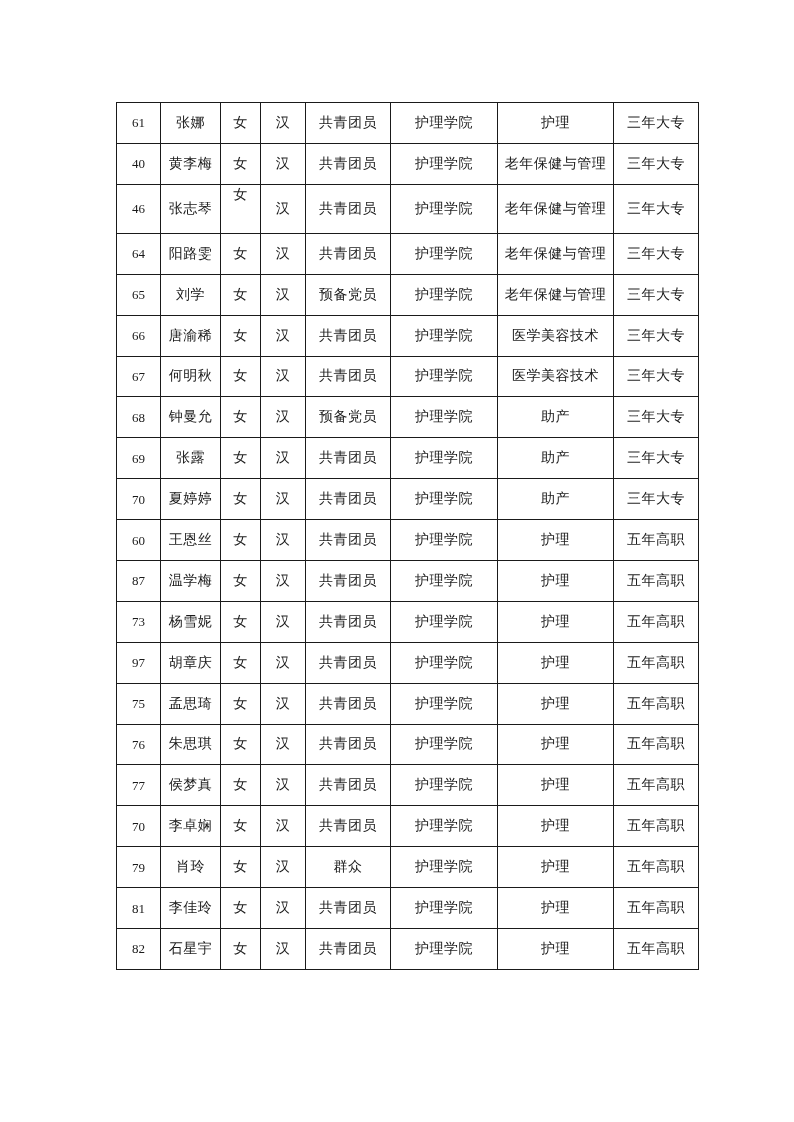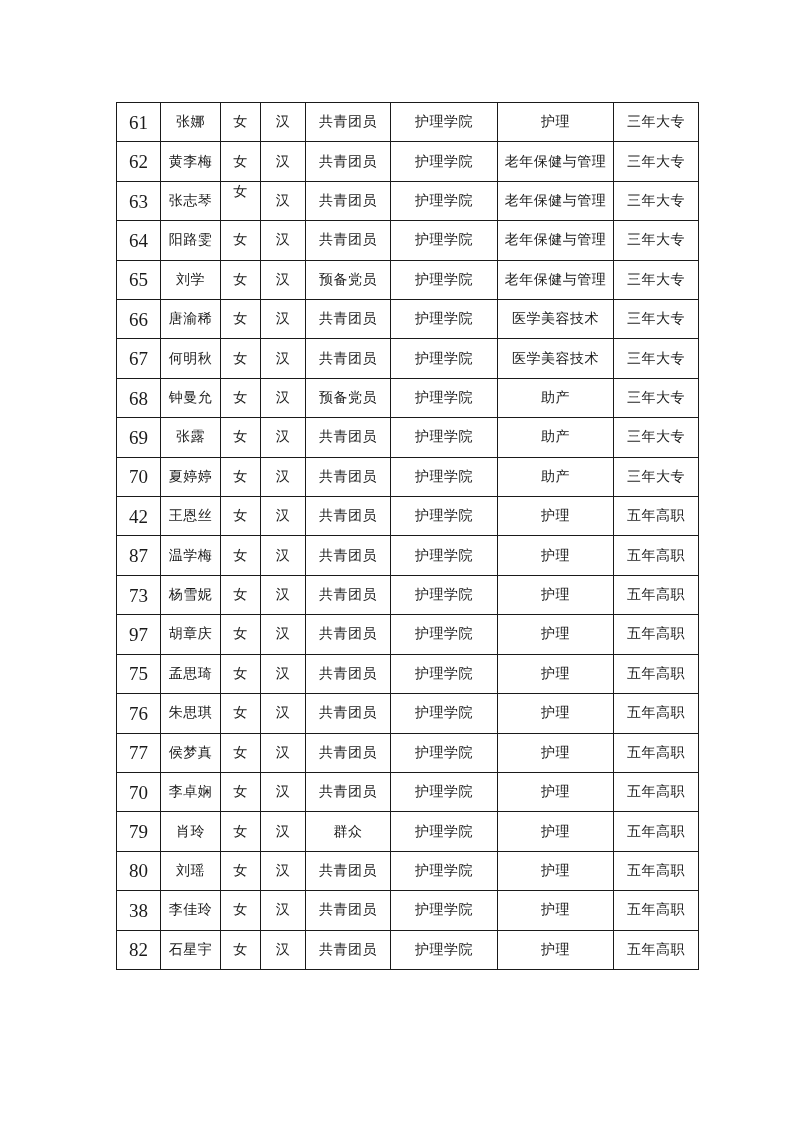--- a/index.html
+++ b/index.html
@@ -30,21 +30,21 @@
     text-align: center;
     vertical-align: middle;
     font-size: 14px;
     line-height: 1;
     padding: 0;
     overflow: hidden;
     white-space: nowrap;
     letter-spacing: 0.5px;
   }
   table.roster td.num {
-    font-size: 19px;
+    font-size: 13px;
     letter-spacing: 0;
   }
   table.roster td.valign-top {
     vertical-align: top;
   }
   table.roster td.valign-top span {
     display: inline-block;
     padding-top: 3px;
   }
 </style>
@@ -68,31 +68,31 @@
           <td class="num">61</td>
           <td>张娜</td>
           <td>女</td>
           <td>汉</td>
           <td>共青团员</td>
           <td>护理学院</td>
           <td>护理</td>
           <td>三年大专</td>
         </tr>
         <tr>
-          <td class="num">62</td>
+          <td class="num">40</td>
           <td>黄李梅</td>
           <td>女</td>
           <td>汉</td>
           <td>共青团员</td>
           <td>护理学院</td>
           <td>老年保健与管理</td>
           <td>三年大专</td>
         </tr>
         <tr>
-          <td class="num">63</td>
+          <td class="num">46</td>
           <td>张志琴</td>
           <td class="valign-top"><span>女</span></td>
           <td>汉</td>
           <td>共青团员</td>
           <td>护理学院</td>
           <td>老年保健与管理</td>
           <td>三年大专</td>
         </tr>
         <tr>
           <td class="num">64</td>
@@ -158,21 +158,21 @@
           <td class="num">70</td>
           <td>夏婷婷</td>
           <td>女</td>
           <td>汉</td>
           <td>共青团员</td>
           <td>护理学院</td>
           <td>助产</td>
           <td>三年大专</td>
         </tr>
         <tr>
-          <td class="num">42</td>
+          <td class="num">60</td>
           <td>王恩丝</td>
           <td>女</td>
           <td>汉</td>
           <td>共青团员</td>
           <td>护理学院</td>
           <td>护理</td>
           <td>五年高职</td>
         </tr>
         <tr>
           <td class="num">87</td>
@@ -248,31 +248,21 @@
           <td class="num">79</td>
           <td>肖玲</td>
           <td>女</td>
           <td>汉</td>
           <td>群众</td>
           <td>护理学院</td>
           <td>护理</td>
           <td>五年高职</td>
         </tr>
         <tr>
-          <td class="num">80</td>
-          <td>刘瑶</td>
-          <td>女</td>
-          <td>汉</td>
-          <td>共青团员</td>
-          <td>护理学院</td>
-          <td>护理</td>
-          <td>五年高职</td>
-        </tr>
-        <tr>
-          <td class="num">38</td>
+          <td class="num">81</td>
           <td>李佳玲</td>
           <td>女</td>
           <td>汉</td>
           <td>共青团员</td>
           <td>护理学院</td>
           <td>护理</td>
           <td>五年高职</td>
         </tr>
         <tr>
           <td class="num">82</td>

